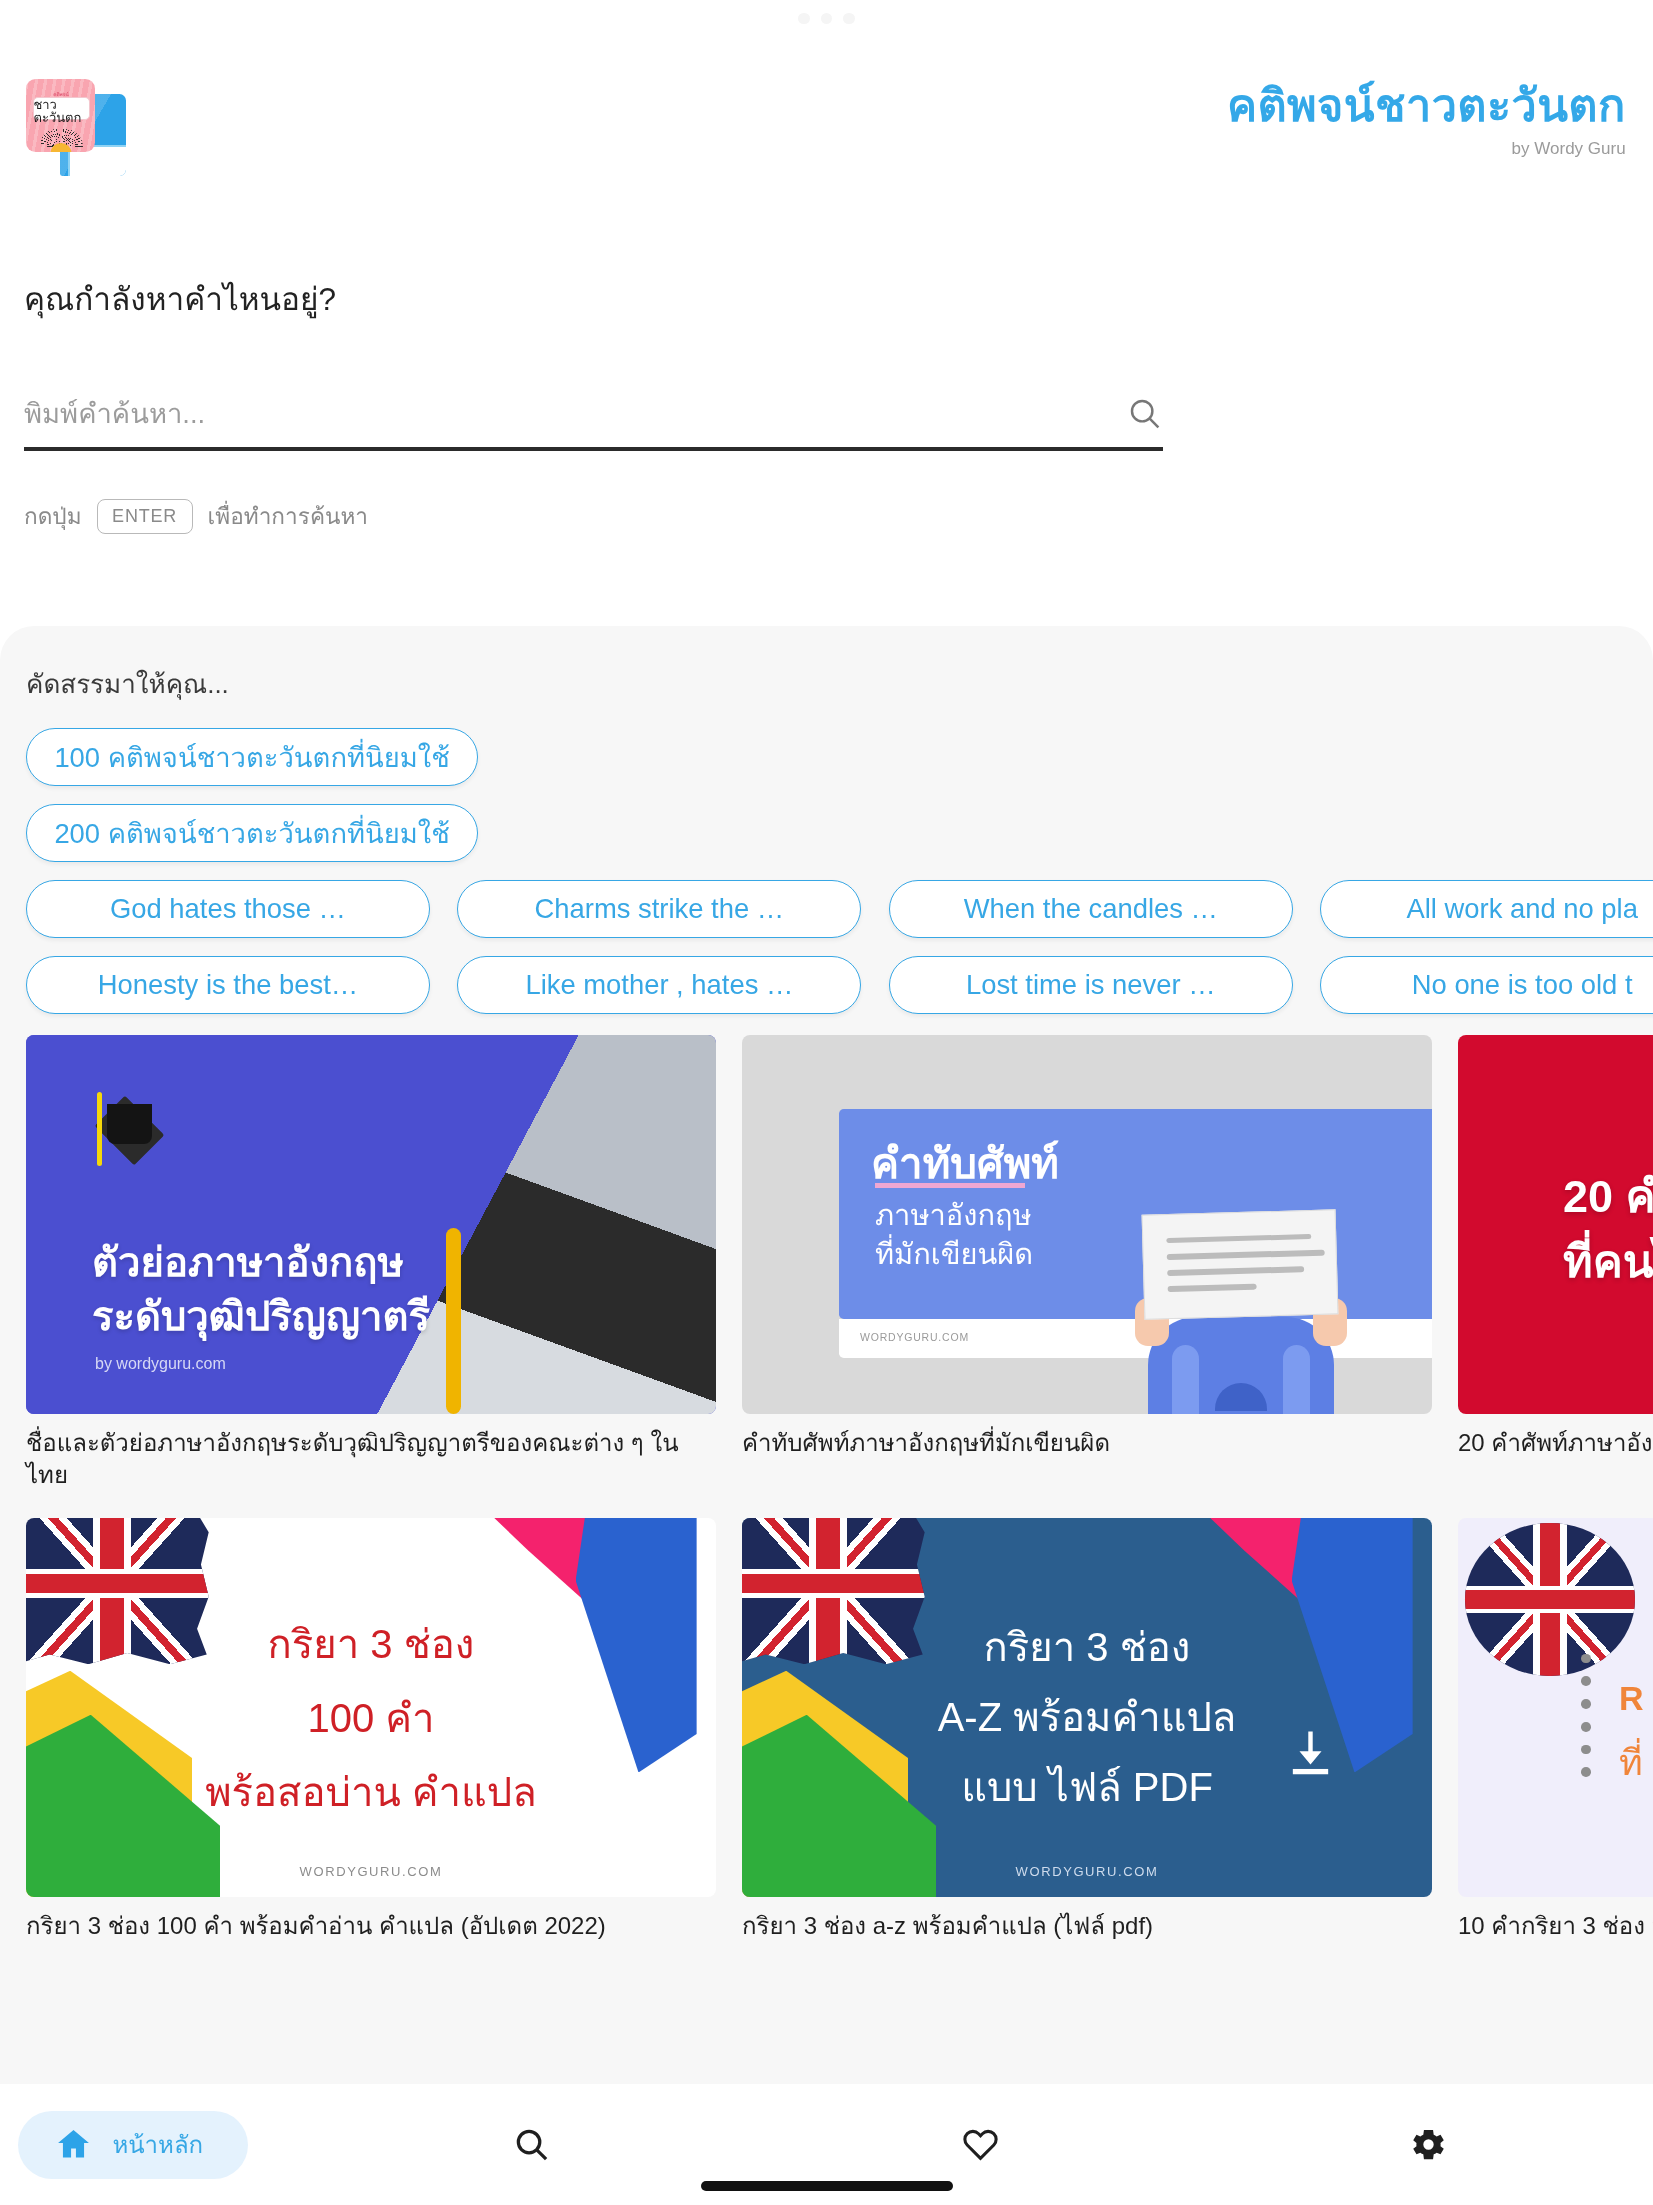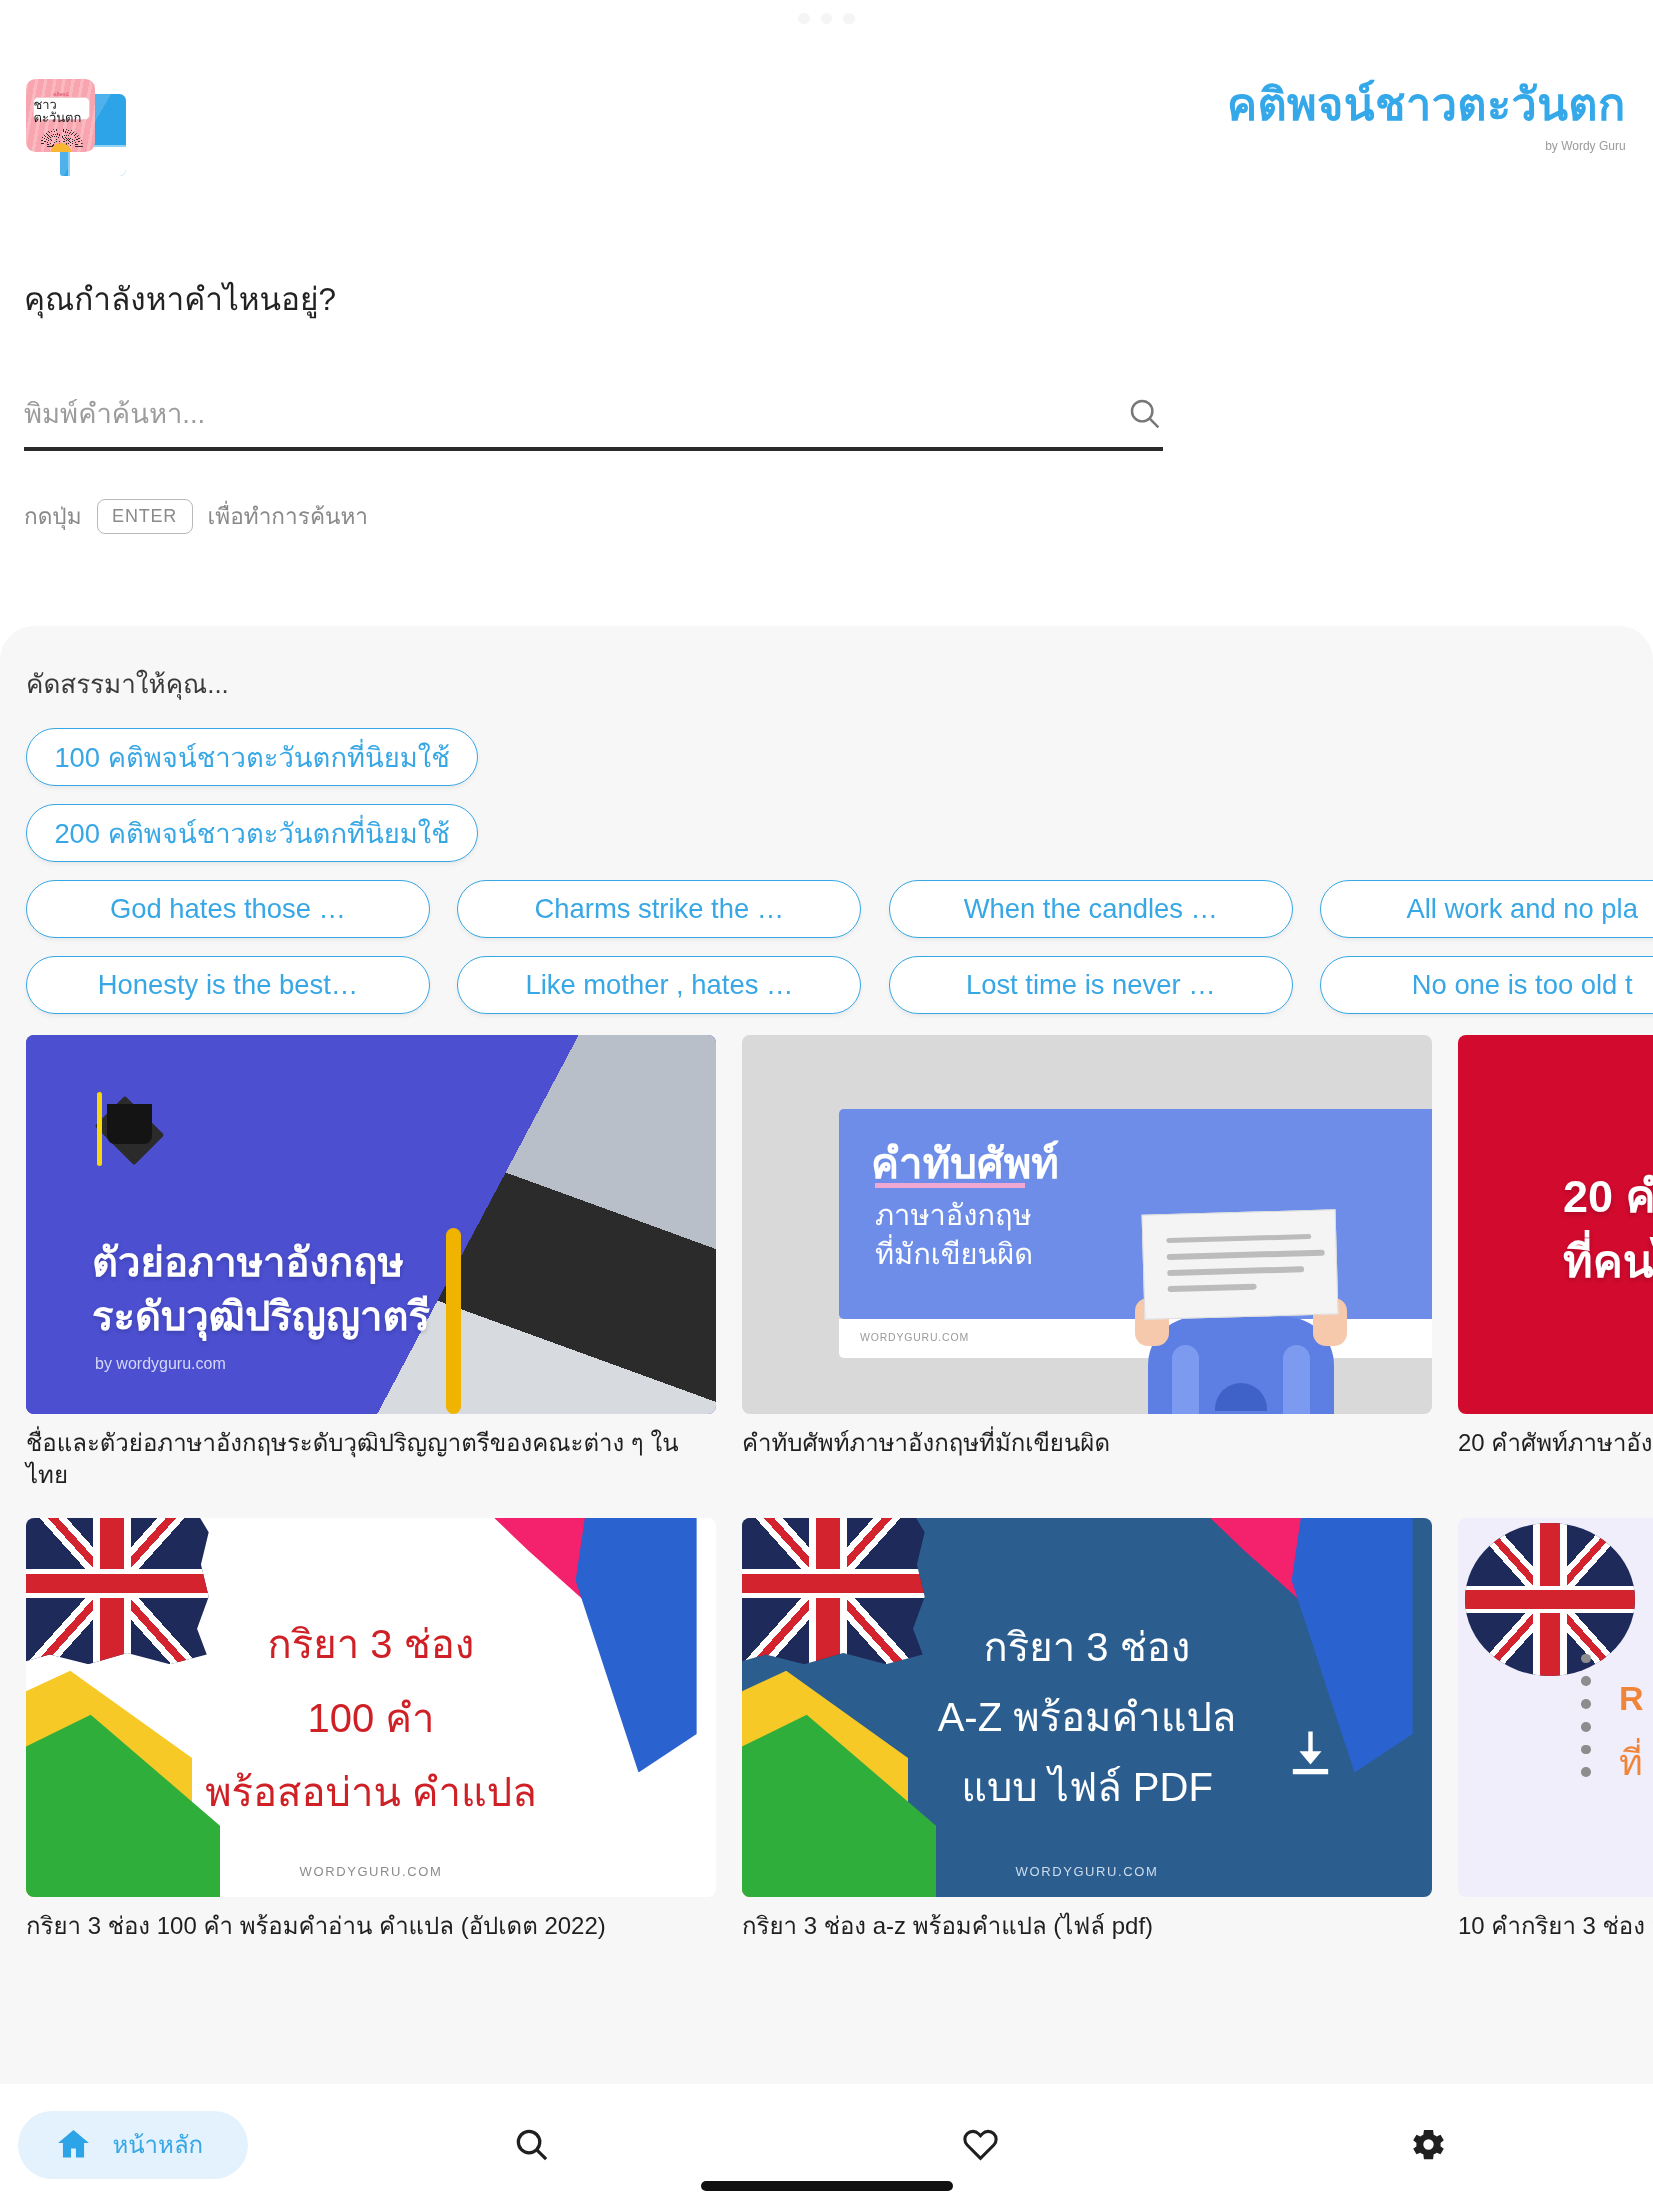--- a/index.html
+++ b/index.html
@@ -117,25 +117,24 @@
     position: absolute;
     right: 27.4px; top: 81px;
     text-align: right;
   }
   .brand-title {
     font-size: 45px;
     font-weight: 700;
     color: #34a8e8;
     letter-spacing: 0.4px;
     line-height: 1.1;
-    font-family: Liberation Serif, serif;
   }
   .brand-sub {
     margin-top: 8px;
-    font-size: 12px;
+    font-size: 17px;
     color: #9b9b9b;
   }
 
   
   .search-area {
     position: absolute;
     left: 0; top: 274px;
     width: 1187px;
     padding: 0 24px;
   }

